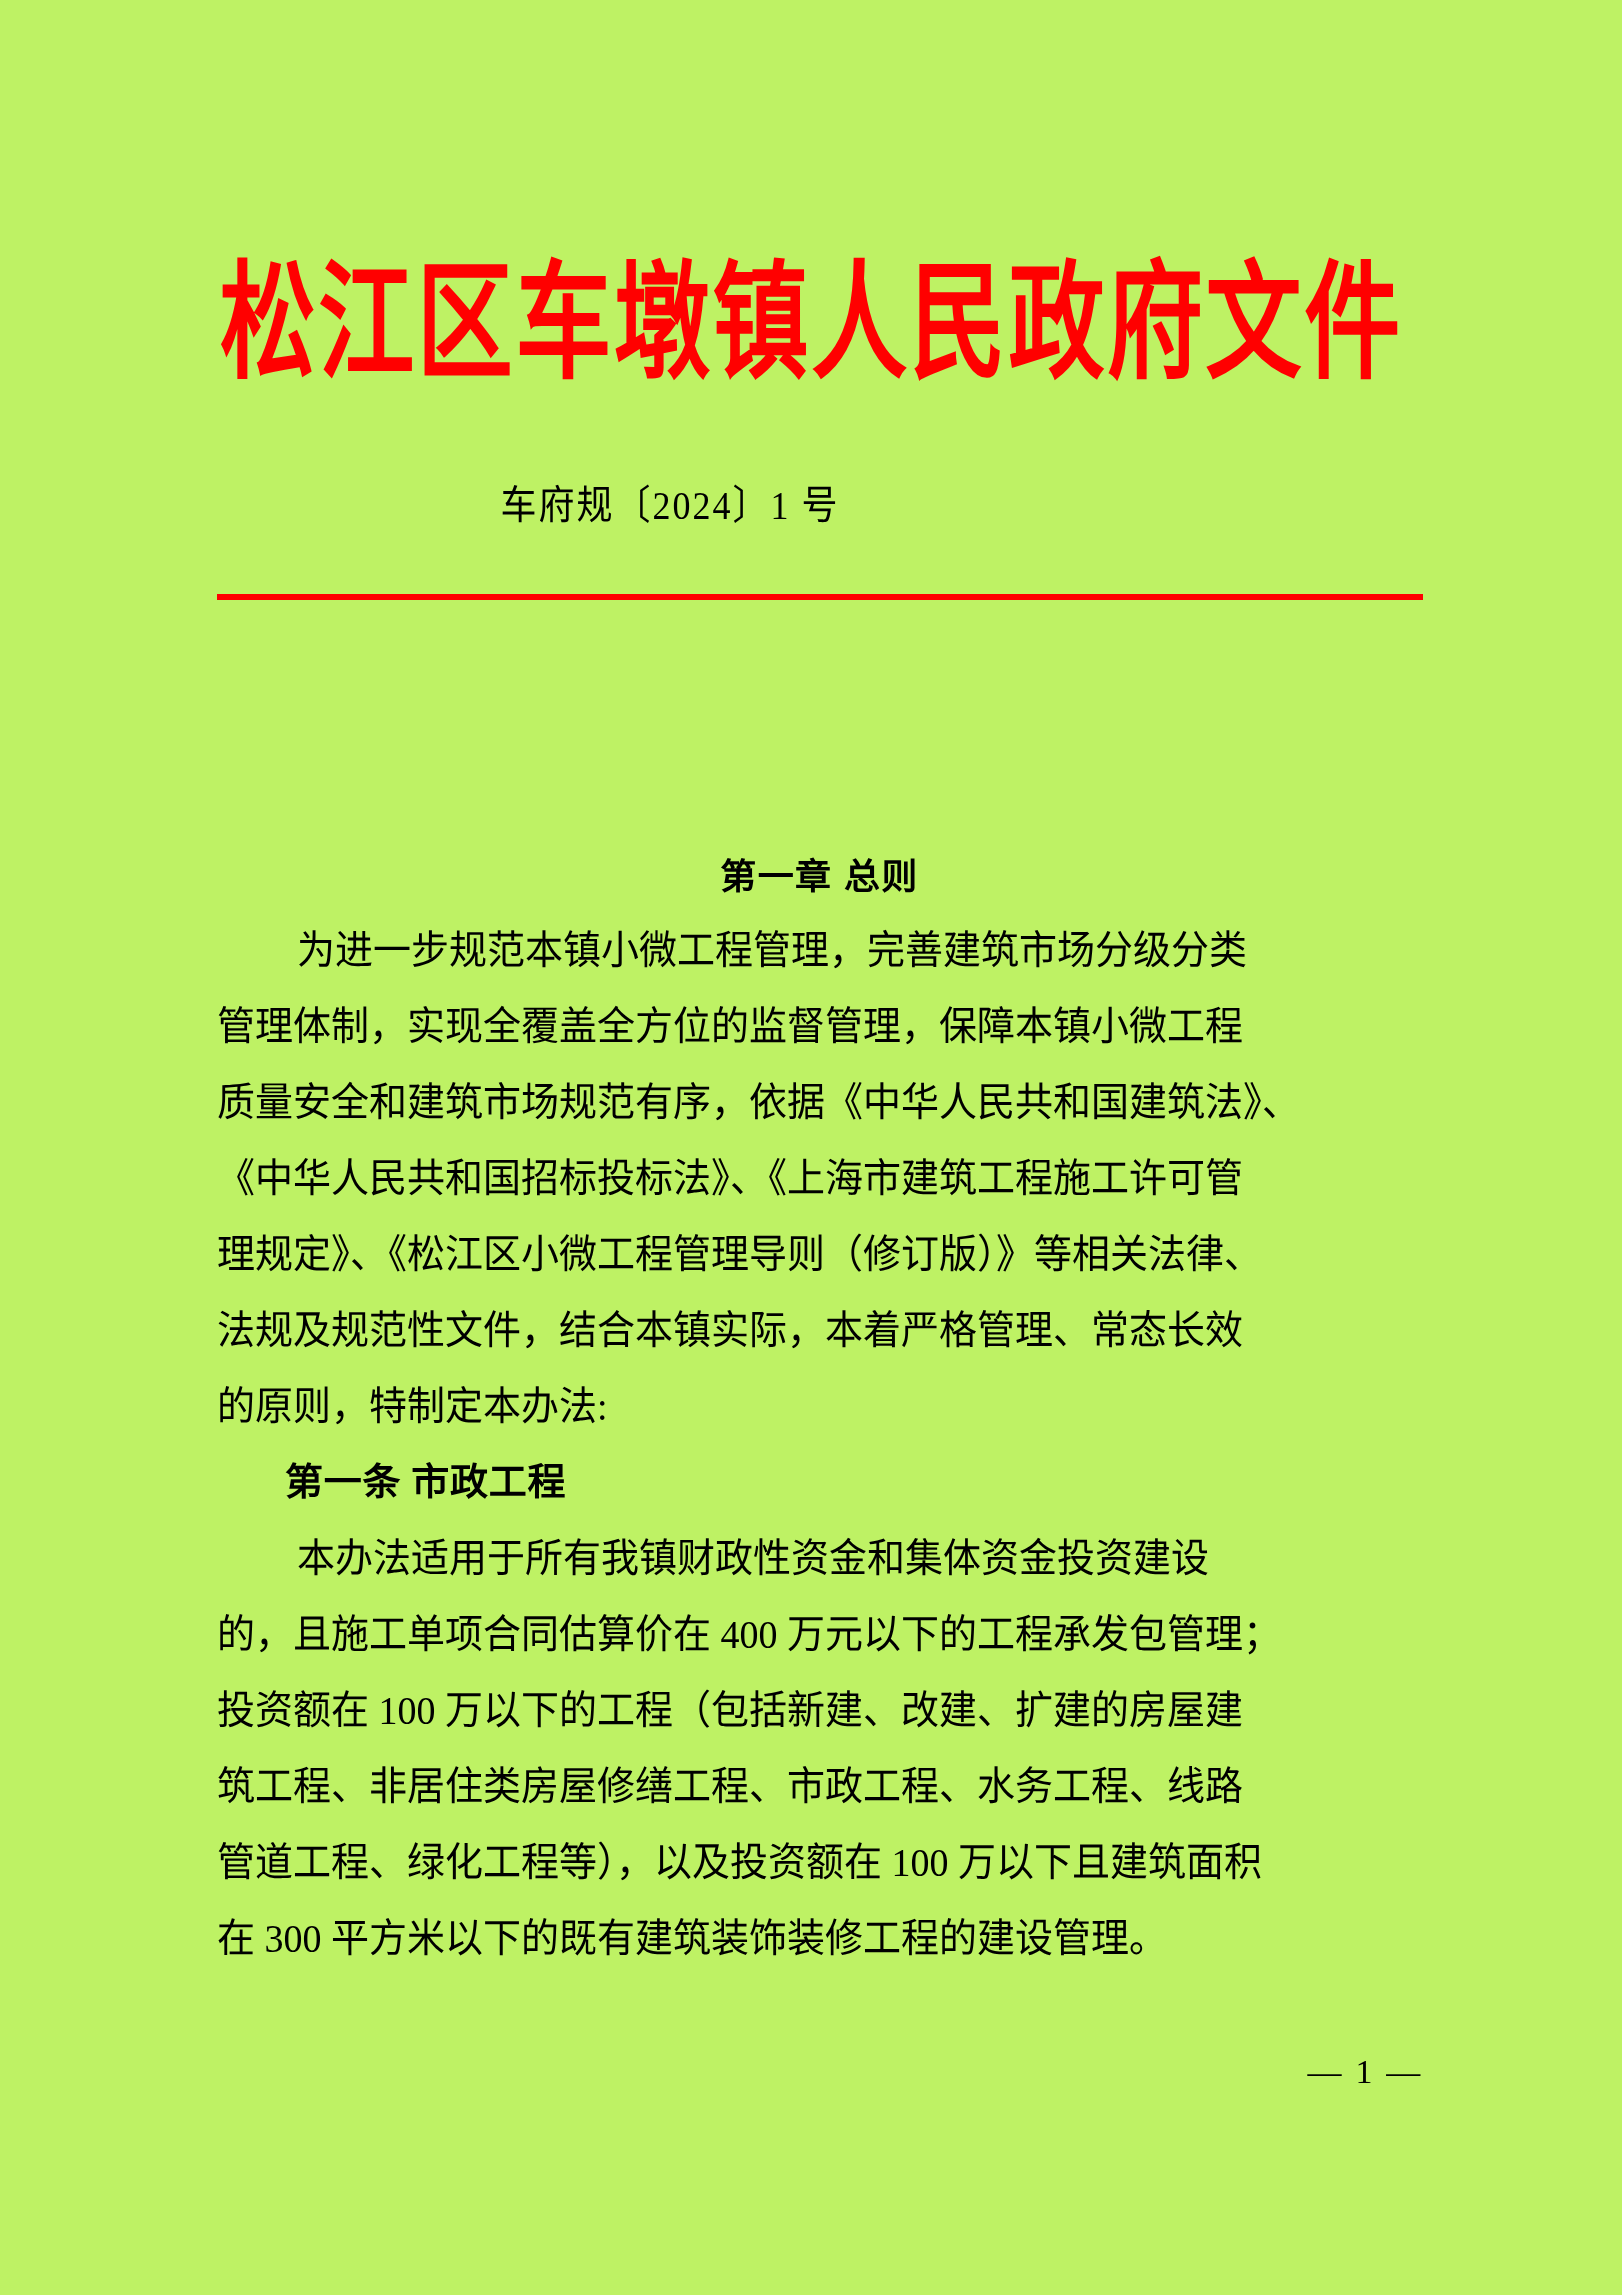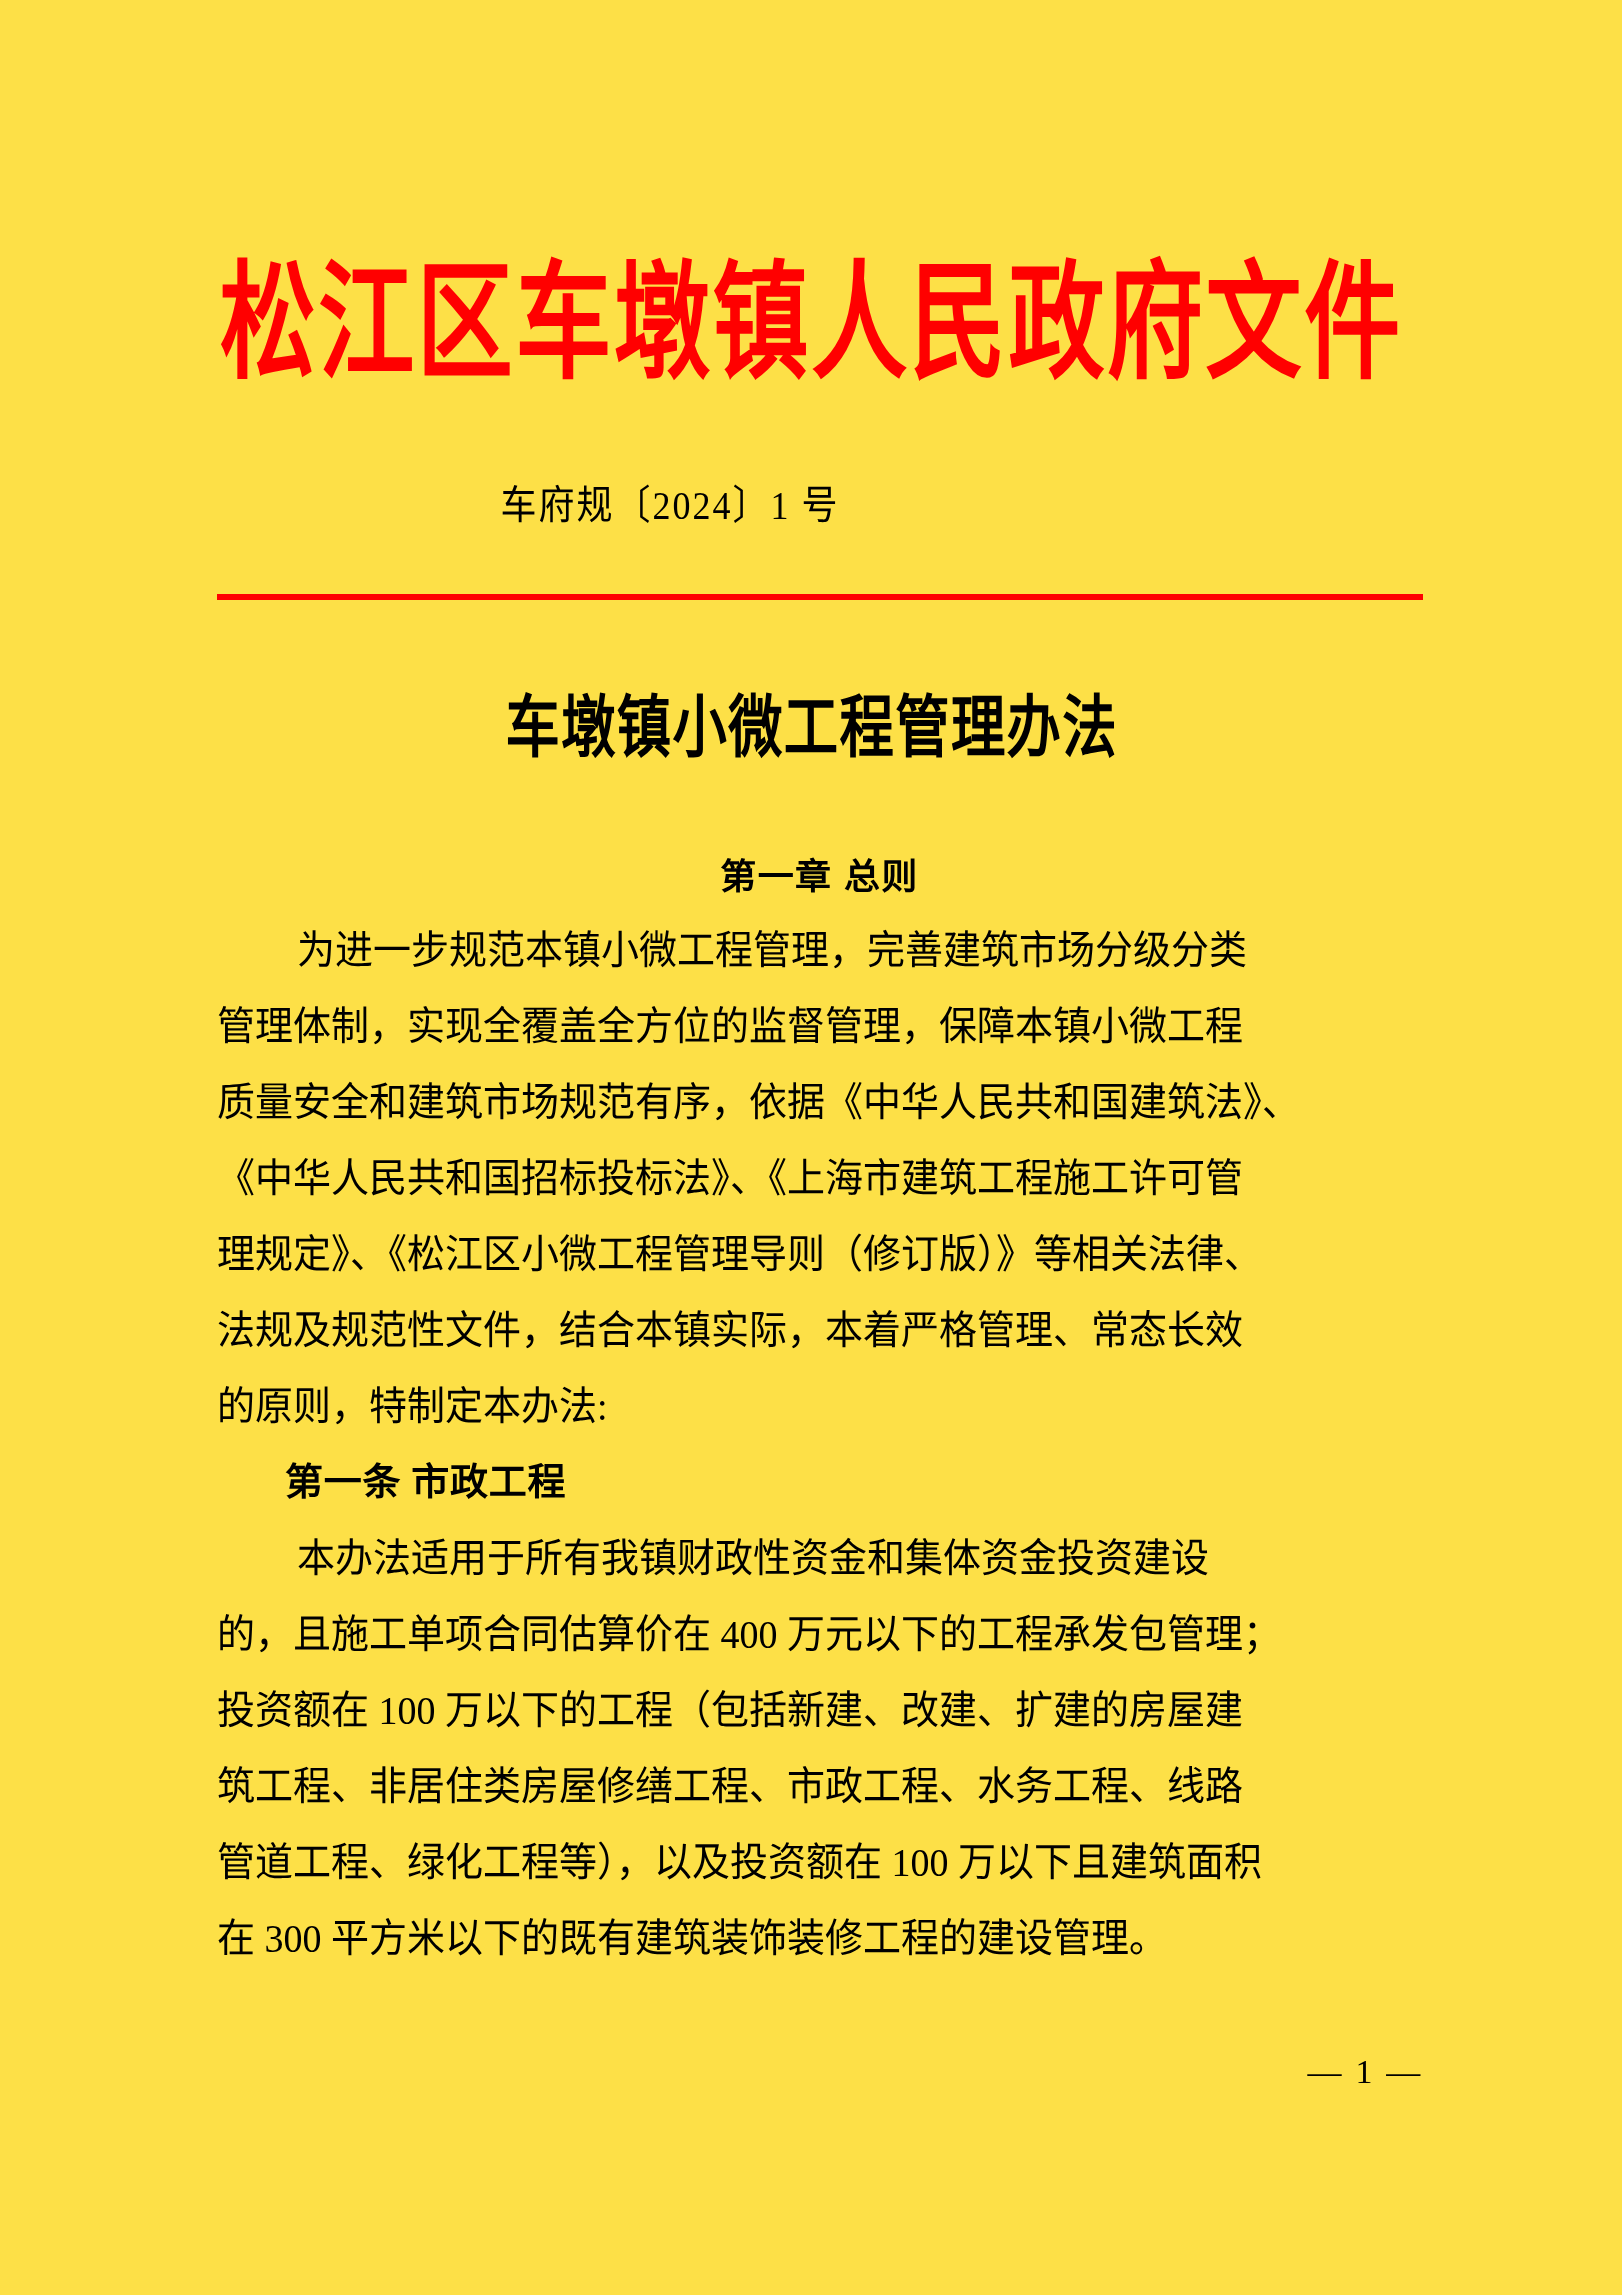--- a/index.html
+++ b/index.html
@@ -12,21 +12,21 @@
   body {
     font-family: "Liberation Serif", "DejaVu Serif", serif;
     color: #000000;
   }
 
   .page {
     position: relative;
     width: 1623px;
     height: 2295px;
     margin: 0 auto;
-    background: #fde047;
+    background: #bef264;
     box-sizing: border-box;
     overflow: hidden;
   }
 
   
   .masthead {
     position: absolute;
     left: 0;
     top: 266px;
     width: 1623px;
@@ -173,23 +173,20 @@
   <div class="masthead">
     <div class="masthead-title" style="color: rgb(255, 0, 0);">松江区车墩镇人民政府文件</div>
   </div>
 
   <div class="doc-number-row">
     <div class="doc-number">车府规〔2024〕1 号</div>
   </div>
 
   <div class="red-rule" style="background: rgb(255, 0, 0);"></div>
 
-  <div class="doc-title-row">
-    <div class="doc-title">车墩镇小微工程管理办法</div>
-  </div>
 
   <div class="chapter-row">
     <div class="chapter-heading">第一章  总则</div>
   </div>
 
   <div class="body-block">
 
     <div class="body-line indent">为进一步规范本镇小微工程管理，完善建筑市场分级分类</div>
     <div class="body-line">管理体制，实现全覆盖全方位的监督管理，保障本镇小微工程</div>
     <div class="body-line">质量安全和建筑市场规范有序，依据《中华人民共和国建筑法》、</div>

